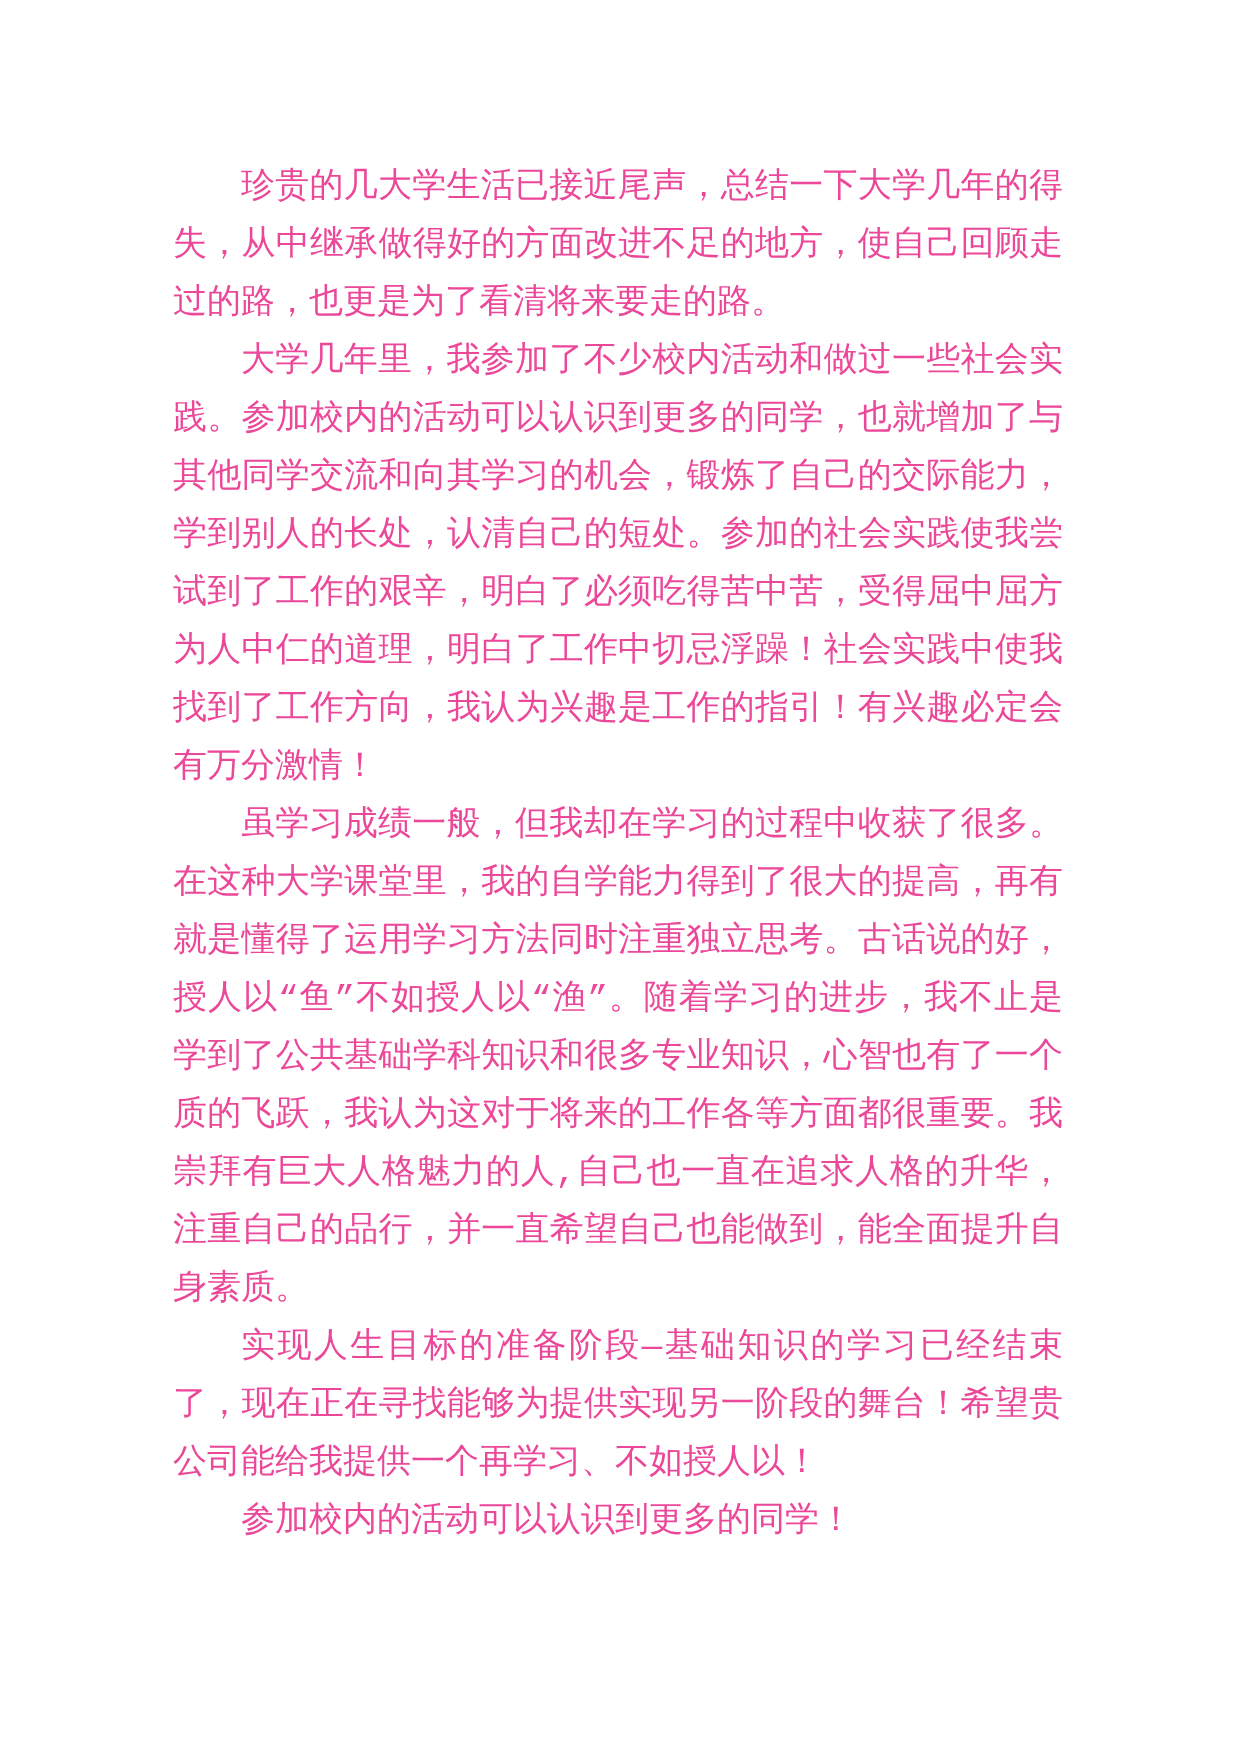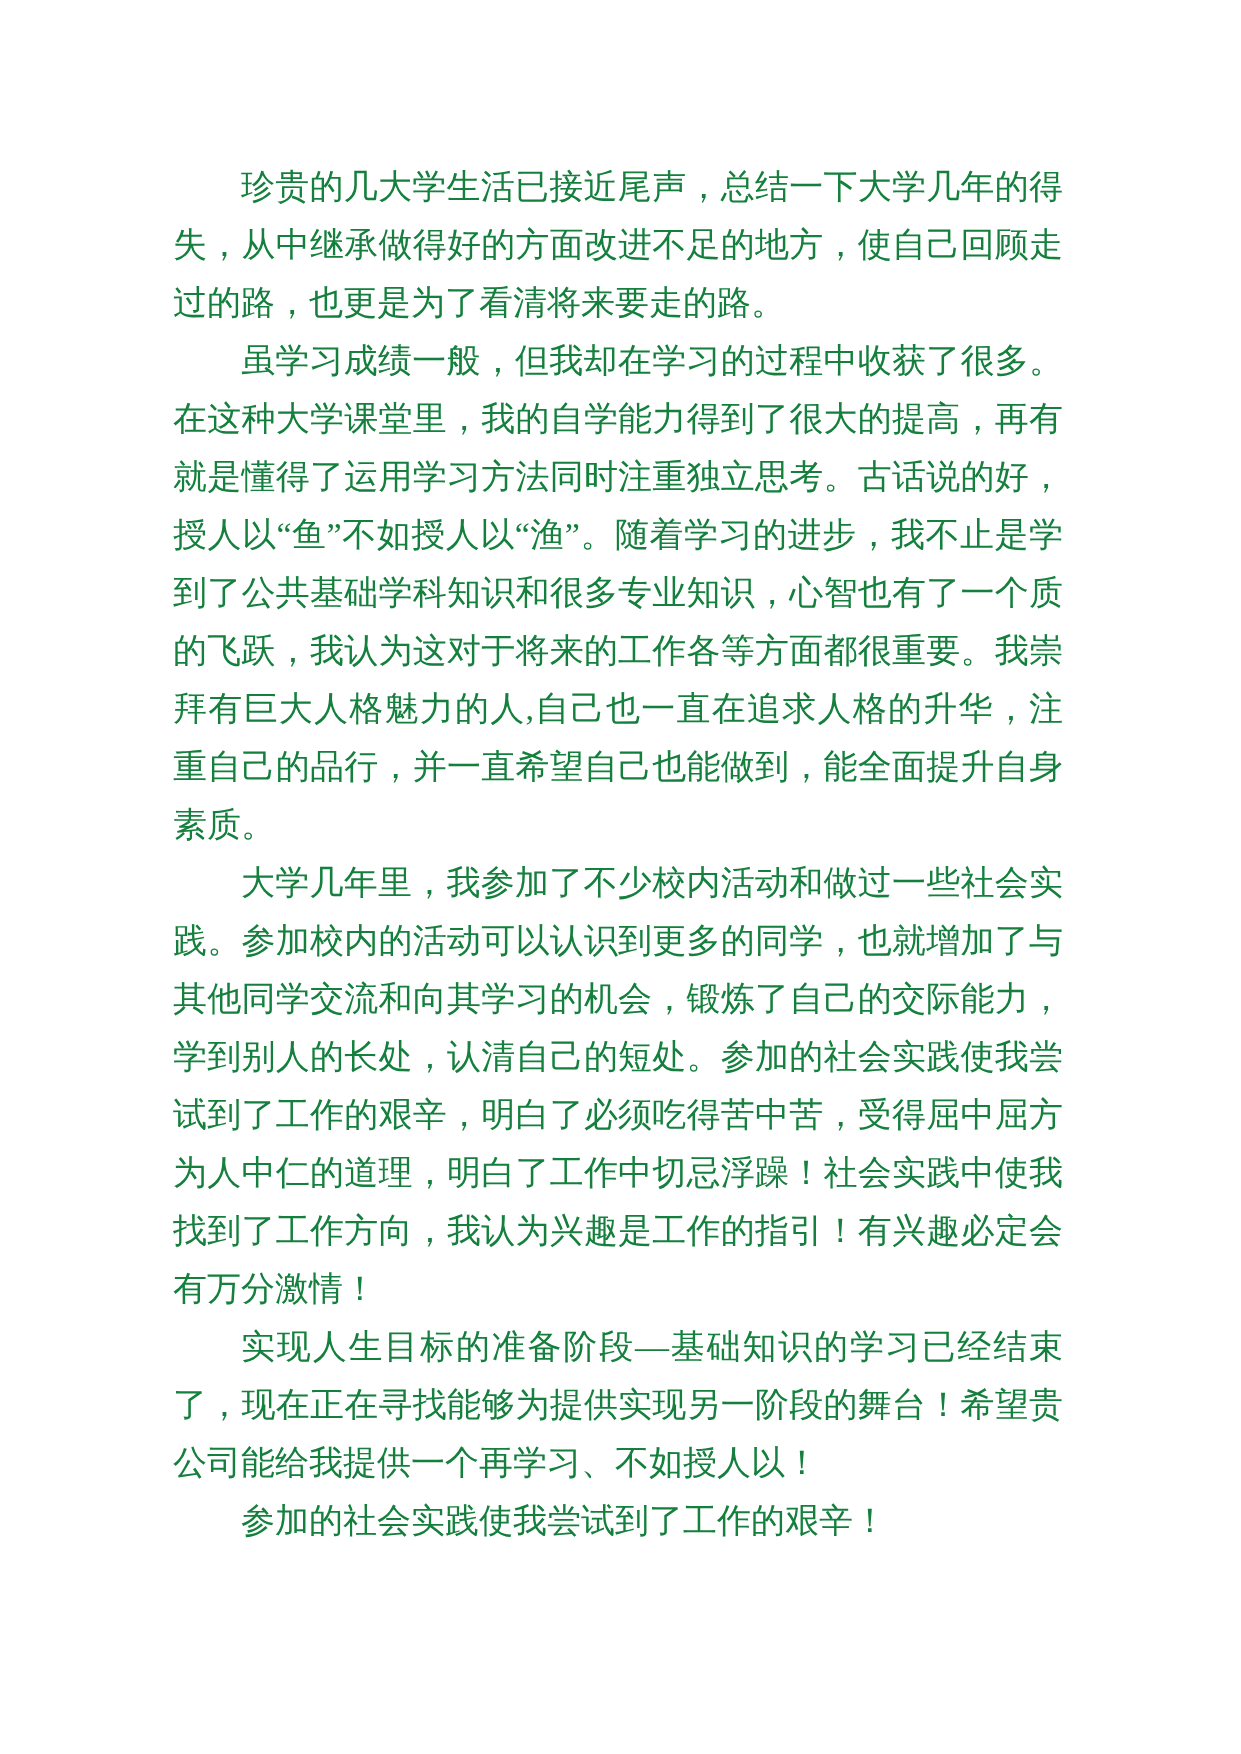--- a/index.html
+++ b/index.html
@@ -19,39 +19,39 @@
     top: 0;
     width: 1241px;
     height: 1754px;
     background: #ffffff;
   }
   .doc-body {
     position: absolute;
     left: 173px;
     top: 158px;
     width: 890px;
-    font-family: Liberation Serif, serif;
+    font-family: Liberation Mono, monospace;
     font-size: 34px;
     line-height: 58px;
     font-weight: 400;
-    color: #15803d;
+    color: #ec4899;
     text-align: justify;
     letter-spacing: 0px;
   }
   .doc-body p {
     margin: 0;
     padding: 0;
     text-indent: 2em;
     word-break: break-all;
   }
 </style>
 </head>
 <body>
 
 <div class="page">
   <div class="doc-body">
     <p>珍贵的几大学生活已接近尾声，总结一下大学几年的得失，从中继承做得好的方面改进不足的地方，使自己回顾走过的路，也更是为了看清将来要走的路。</p>
+    <p>大学几年里，我参加了不少校内活动和做过一些社会实践。参加校内的活动可以认识到更多的同学，也就增加了与其他同学交流和向其学习的机会，锻炼了自己的交际能力，学到别人的长处，认清自己的短处。参加的社会实践使我尝试到了工作的艰辛，明白了必须吃得苦中苦，受得屈中屈方为人中仁的道理，明白了工作中切忌浮躁！社会实践中使我找到了工作方向，我认为兴趣是工作的指引！有兴趣必定会有万分激情！</p>
     <p>虽学习成绩一般，但我却在学习的过程中收获了很多。在这种大学课堂里，我的自学能力得到了很大的提高，再有就是懂得了运用学习方法同时注重独立思考。古话说的好，授人以“鱼”不如授人以“渔”。随着学习的进步，我不止是学到了公共基础学科知识和很多专业知识，心智也有了一个质的飞跃，我认为这对于将来的工作各等方面都很重要。我崇拜有巨大人格魅力的人,自己也一直在追求人格的升华，注重自己的品行，并一直希望自己也能做到，能全面提升自身素质。</p>
-    <p>大学几年里，我参加了不少校内活动和做过一些社会实践。参加校内的活动可以认识到更多的同学，也就增加了与其他同学交流和向其学习的机会，锻炼了自己的交际能力，学到别人的长处，认清自己的短处。参加的社会实践使我尝试到了工作的艰辛，明白了必须吃得苦中苦，受得屈中屈方为人中仁的道理，明白了工作中切忌浮躁！社会实践中使我找到了工作方向，我认为兴趣是工作的指引！有兴趣必定会有万分激情！</p>
     <p>实现人生目标的准备阶段—基础知识的学习已经结束了，现在正在寻找能够为提供实现另一阶段的舞台！希望贵公司能给我提供一个再学习、不如授人以！</p>
-    <p>参加的社会实践使我尝试到了工作的艰辛！</p>
+    <p>参加校内的活动可以认识到更多的同学！</p>
   </div>
 </div>
 
 </body></html>

